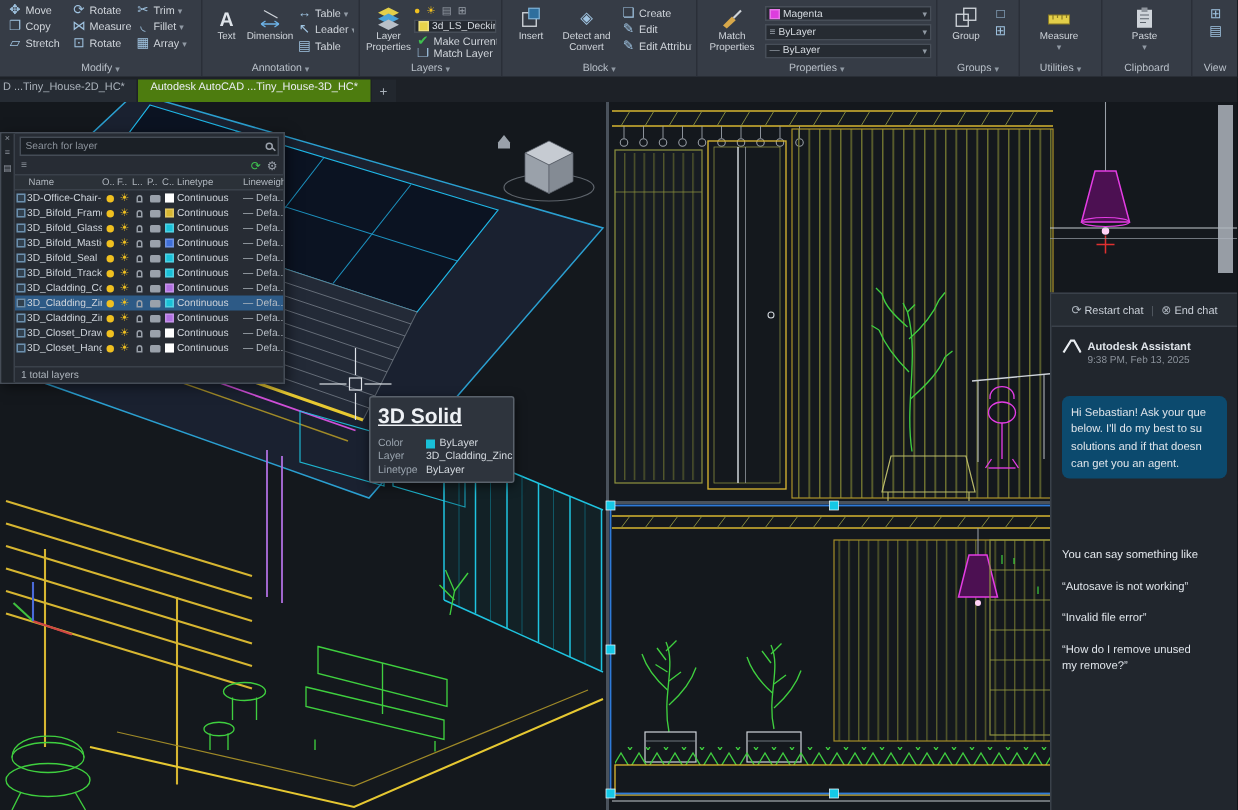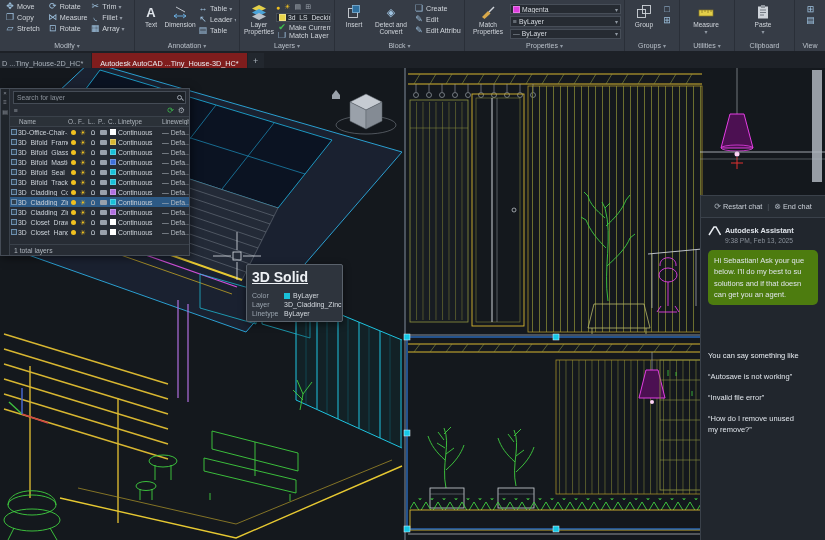--- a/index.html
+++ b/index.html
@@ -27,24 +27,24 @@
   .dd { display:flex; align-items:center; gap:2px; background:#262b32; border:1px solid #474e58;
     font-size:6.8px; color:#d6dbe1; padding:0 2px; height:11px; white-space:nowrap; overflow:hidden; }
   .dd::after { content:"▾"; font-size:6px; color:#9099a3; margin-left:auto; }
   .sw { width:7px; height:7px; flex:none; border:1px solid rgba(255,255,255,.3); }
   .iconrow { display:flex; gap:4px; align-items:center; height:9px; font-size:7px; color:#9aa1ab; }
   .Aicon { font-size:13px; font-weight:bold; color:#dfe4ea; line-height:1; }
   .tinyico { font-size:9px; color:#9fc3e0; line-height:1; }
 
   
   .tabbar { height:16px; background:#1d2127; display:flex; align-items:flex-end; gap:1px; }
-  .ftab { height:15px; display:flex; align-items:flex-end; padding:0 8px; font-size:7.3px;
+  .ftab { height:15px; display:flex; align-items:flex-start; padding:0 8px; font-size:7.3px;
     background:#262c34; color:#aab2bb; white-space:nowrap; overflow:hidden; flex:none; }
   .ftab.clip { max-width:118px; padding-left:2px; }
-  .ftab.active { background:#7f1d1d; color:#e9edf2; }
+  .ftab.active { background:#4d7c0f; color:#e9edf2; }
   .plus { width:16px; height:15px; display:flex; align-items:center; justify-content:center;
     color:#aab2bb; font-size:9px; background:#22272e; }
 
   
   .canvas { position:relative; width:825px; height:472px; background:#14181d; overflow:hidden; }
   #drawing { position:absolute; left:0; top:0; }
 
   
   .palette { position:absolute; left:0; top:20px; width:190px; height:168px; background:#272c34;
     border:1px solid #454c56; display:flex; font-size:6.8px; color:#ccd2d9; box-shadow:2px 2px 8px rgba(0,0,0,.5); }
@@ -91,21 +91,21 @@
     font-size:7.5px; color:#dfe4ea; }
   .chead { height:22px; flex:none; background:#262c33; border-bottom:1px solid #3a414a;
     display:flex; align-items:center; justify-content:center; gap:5px; color:#c9cfd7; font-size:7.3px; }
   .chbtn { display:flex; align-items:center; gap:2px; cursor:default; white-space:nowrap; }
   .chbtn .cic { font-size:8px; color:#aab2bb; }
   .cdiv { color:#555c64; }
   .cbody { flex:1; position:relative; padding:8px 7px 0; overflow:hidden; }
   .arow { display:flex; gap:4px; align-items:flex-start; }
   .aname { font-weight:bold; font-size:7.4px; }
   .atime { color:#8b929b; font-size:6.7px; margin-top:2px; }
-  .bubble { background:#4d7c0f; border-radius:5px; padding:5px 6px; margin-top:6px; line-height:1.5; }
+  .bubble { background:#0c4a6e; border-radius:5px; padding:5px 6px; margin-top:20px; line-height:1.5; }
   .bubble div { white-space:nowrap; overflow:hidden; }
   .hint { margin-top:46px; white-space:nowrap; overflow:hidden; color:#e6ebf0; }
   .sug { margin-top:12px; white-space:nowrap; overflow:hidden; }
   .sug.cont { margin-top:2px; }
   .cinput { position:absolute; left:7px; right:7px; bottom:22px; height:26px; background:#171b20;
     border:1px solid #3a414a; border-radius:3px; display:flex; align-items:center; padding:0 5px;
     color:#7d848e; white-space:nowrap; overflow:hidden; }
 </style>
 </head>
 <body>

